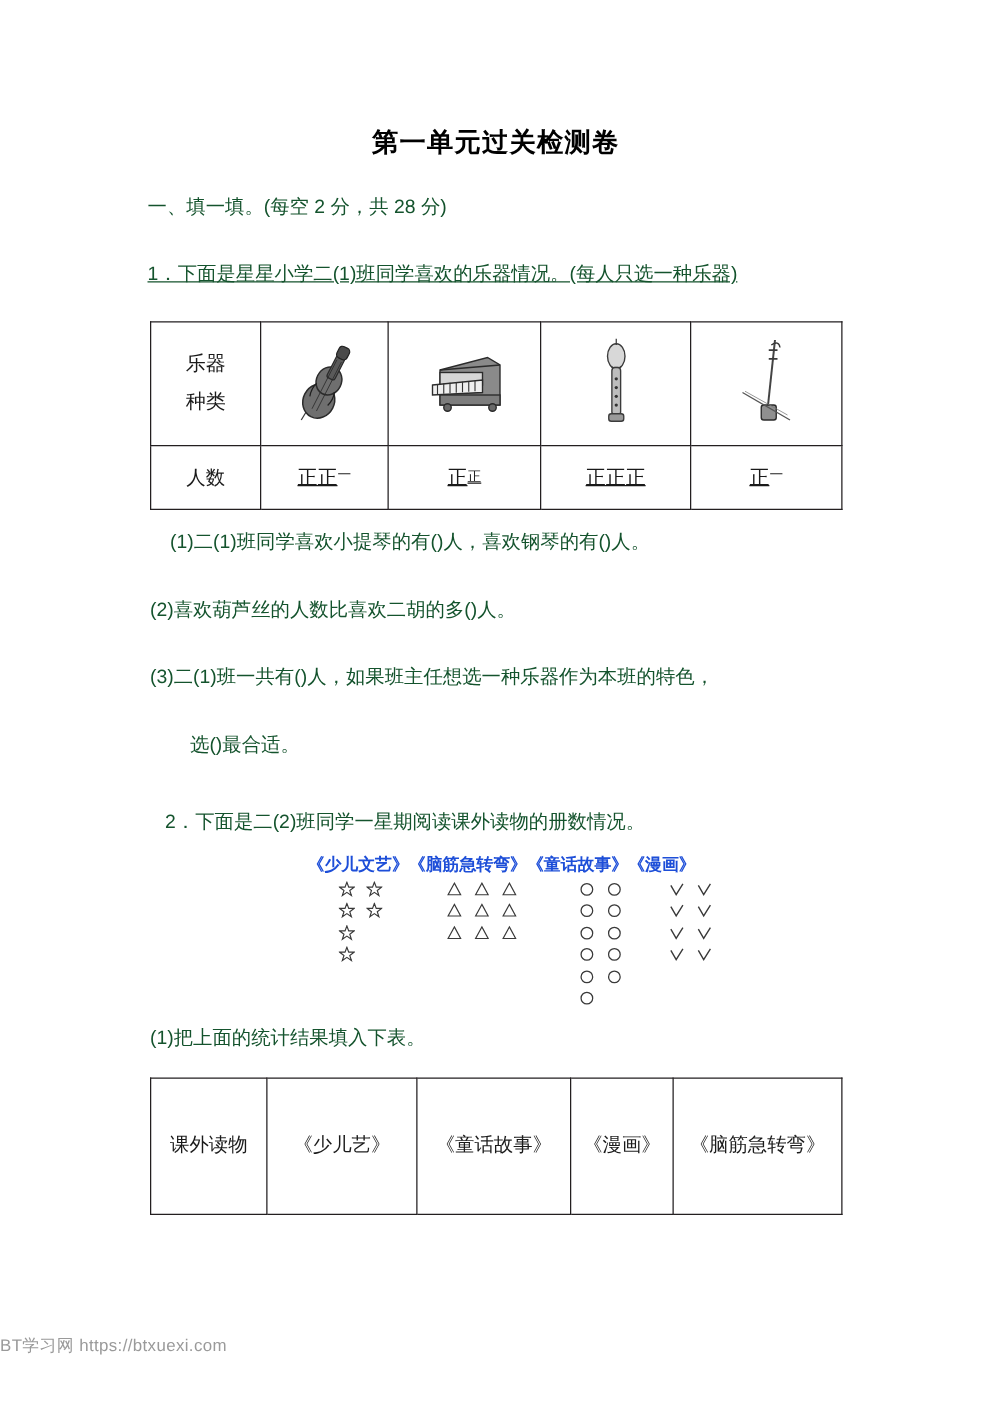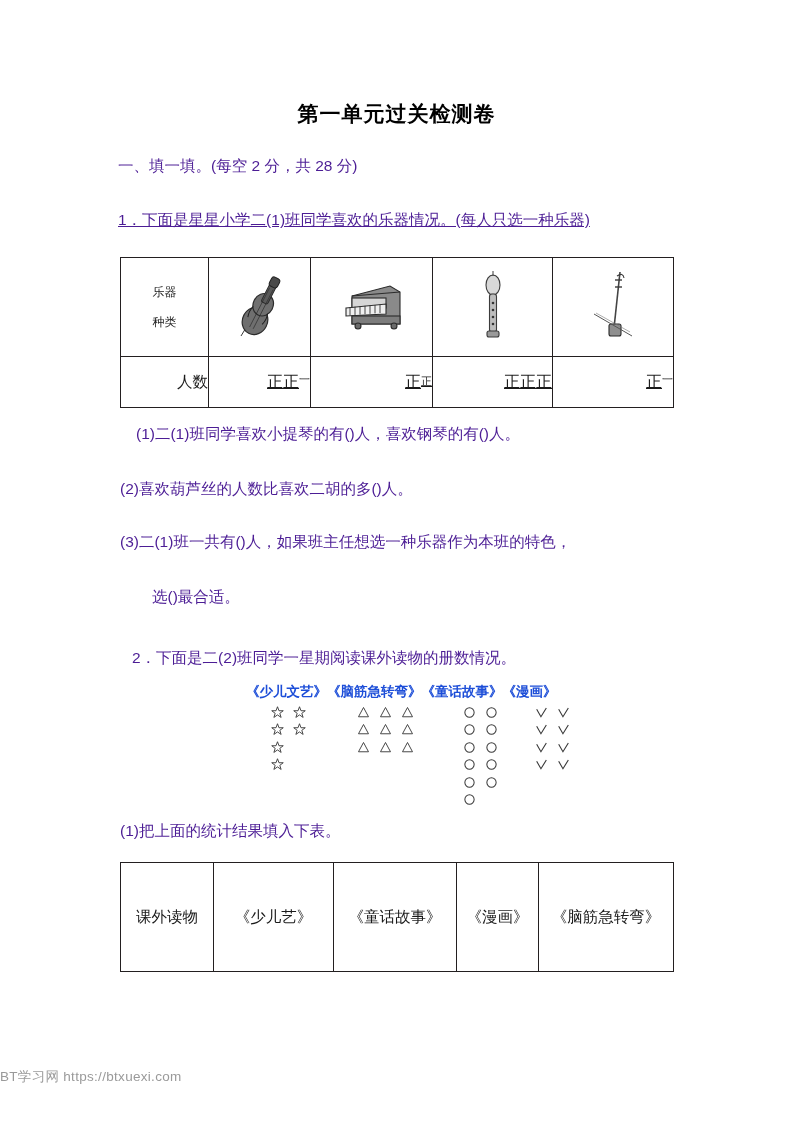--- a/index.html
+++ b/index.html
@@ -33,21 +33,21 @@
     font-weight: bold;
     letter-spacing: 1px;
     color: #000;
   }
 
   
   .para {
     position: absolute;
     font-size: 15.5px;
     line-height: 22px;
-    color: #4c1d95;
+    color: #14532d;
     white-space: nowrap;
   }
   .sec-head {
     left: 118px;
     top: 155px;
   }
   .q1-stem {
     left: 118px;
     top: 209px;
     text-decoration: underline;
@@ -75,24 +75,24 @@
   }
 
   
   #instrument-table {
     left: 120px;
     top: 257px;
     width: 553px;
   }
   #instrument-table td.label-cell {
     line-height: 30px;
-    font-size: 12px;
+    font-size: 16px;
   }
   #instrument-table tr.icon-row td { height: 98px; }
-  #instrument-table tr.count-row td { height: 50px; text-align: right; }
+  #instrument-table tr.count-row td { height: 50px; }
   .tally {
     font-size: 16px;
     letter-spacing: 0px;
     display: inline-block;
   }
   .tally .small {
     font-size: 11px;
     vertical-align: 2px;
   }
   .tally .dash {

